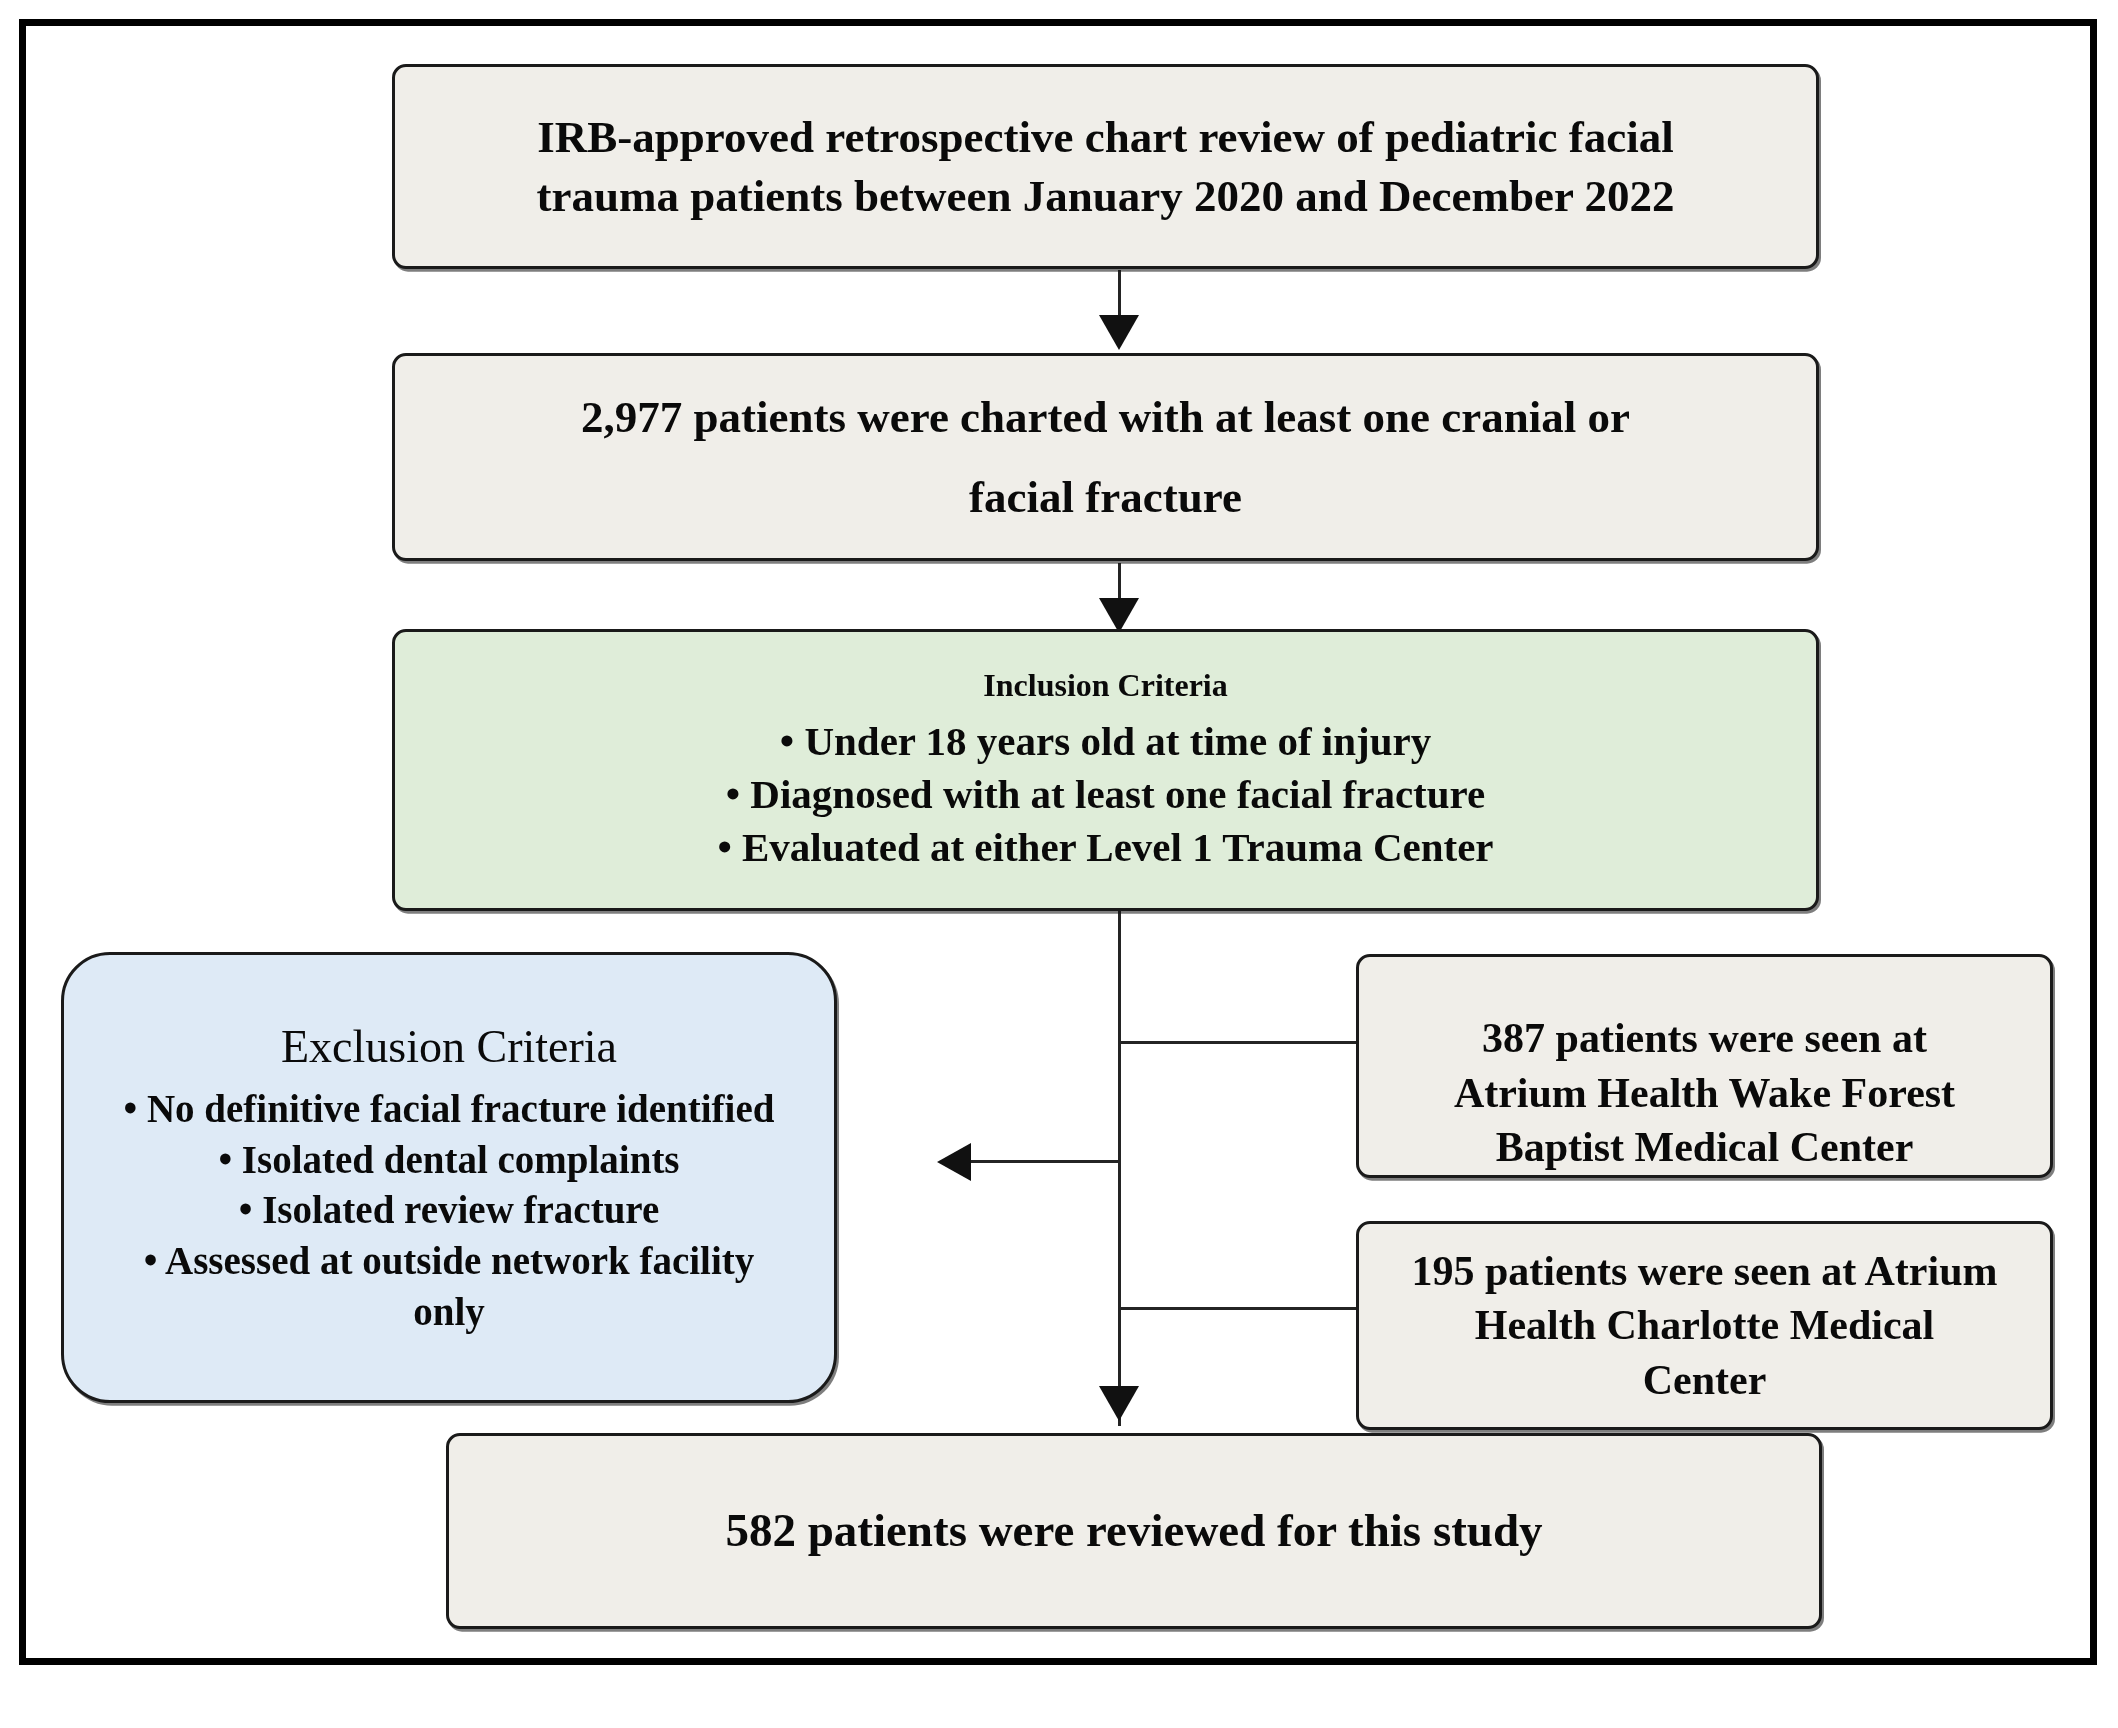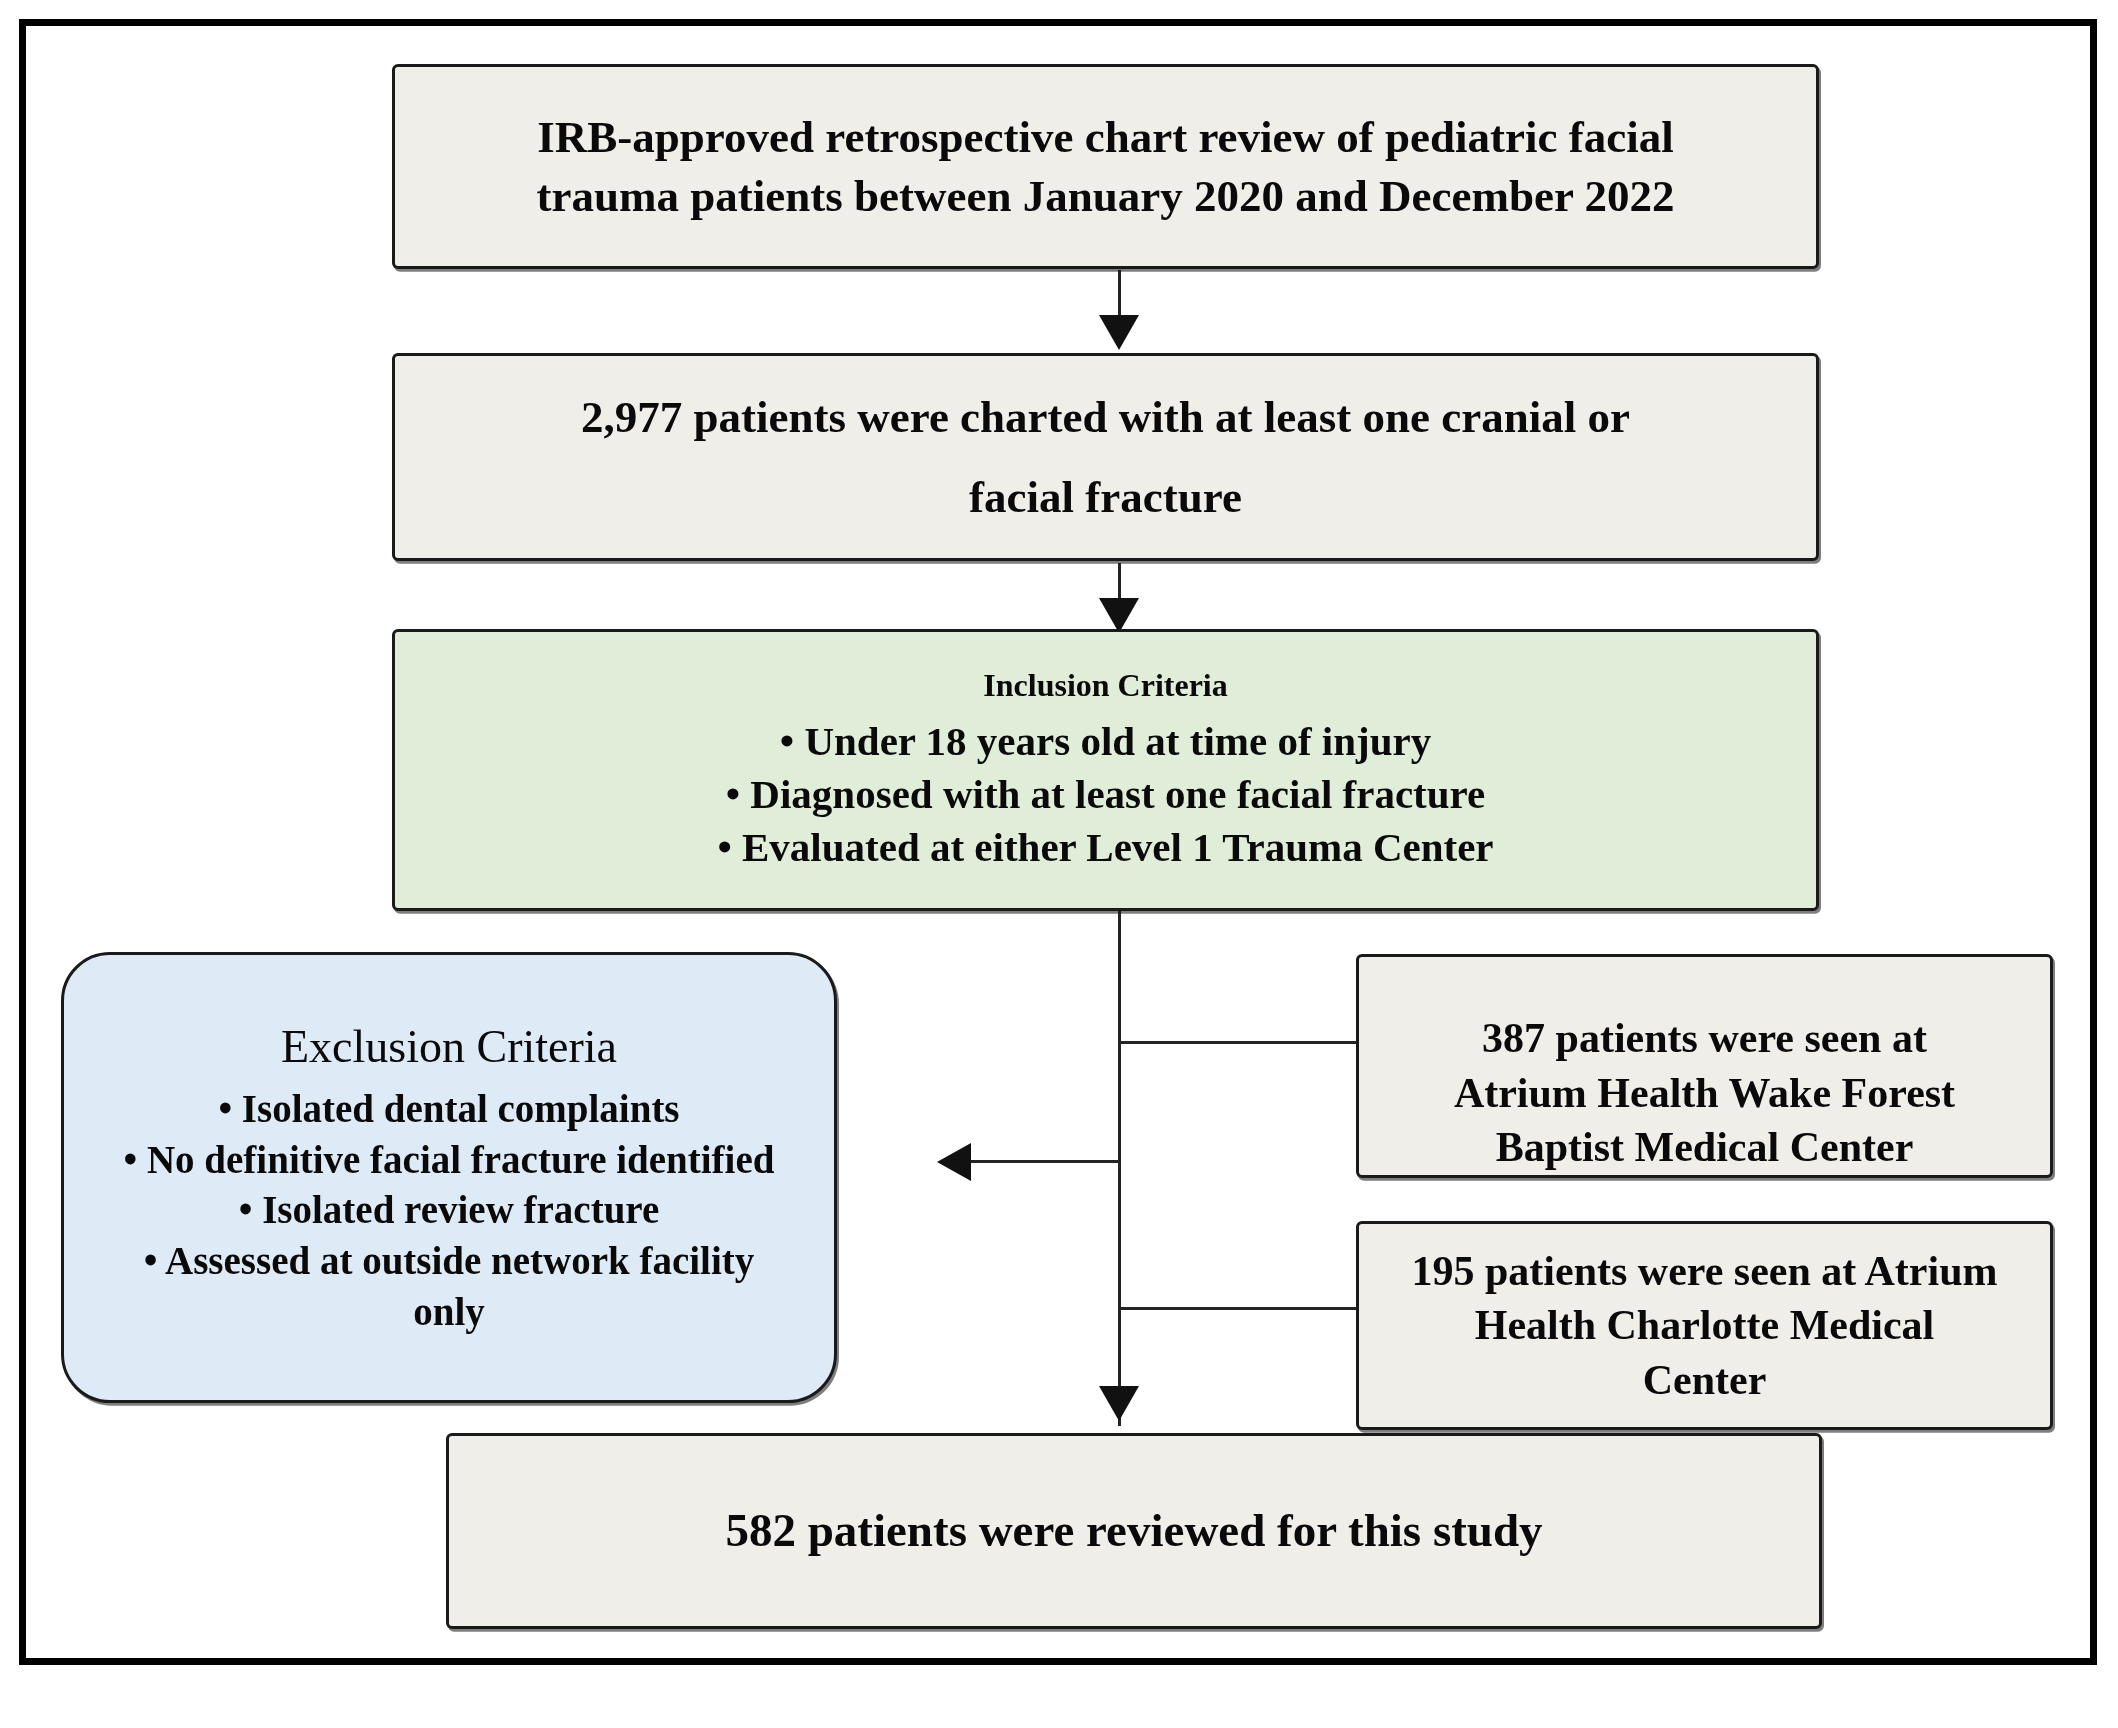--- a/index.html
+++ b/index.html
@@ -22,21 +22,21 @@
     width: 2078px;
     height: 1646px;
     border: 7.4px solid #000000;
     box-sizing: border-box;
   }
 
   .node {
     position: absolute;
     box-sizing: border-box;
     border: 3.4px solid #1a1a1a;
-    border-radius: 6px;
+    border-radius: 14px;
     background: #F0EEE9;
     display: flex;
     flex-direction: column;
     align-items: center;
     justify-content: center;
     text-align: center;
     color: #0a0a0a;
     font-weight: bold;
     box-shadow: 2px 2.7px 0 rgba(20,20,20,0.55);
     z-index: 5;
@@ -126,22 +126,22 @@
 
   <div class="hline" style="left:1119px; top:1041px; width:237px;"></div>
 
   <div class="hline" style="left:969px; top:1160px; width:150px;"></div>
   <div class="arrow-left" style="left:937px; top:1143px;"></div>
 
   <div class="hline" style="left:1119px; top:1307px; width:237px;"></div>
 
   <div class="node blue" style="left:61px; top:952px; width:776px; height:451px;">
     <span class="ln f4h" style="margin-bottom:6.8px;">Exclusion Criteria</span>
+    <span class="ln f4">• No definitive facial fracture identified</span>
     <span class="ln f4">• Isolated dental complaints</span>
-    <span class="ln f4">• No definitive facial fracture identified</span>
     <span class="ln f4">• Isolated review fracture</span>
     <span class="ln f4">• Assessed at outside network facility</span>
     <span class="ln f4">only</span>
   </div>
 
   <div class="node" style="left:1356px; top:954px; width:697px; height:224px;justify-content:flex-end;">
     <span class="ln f5">387 patients were seen at</span>
     <span class="ln f5">Atrium Health Wake Forest</span>
     <span class="ln f5">Baptist Medical Center</span>
   </div>

